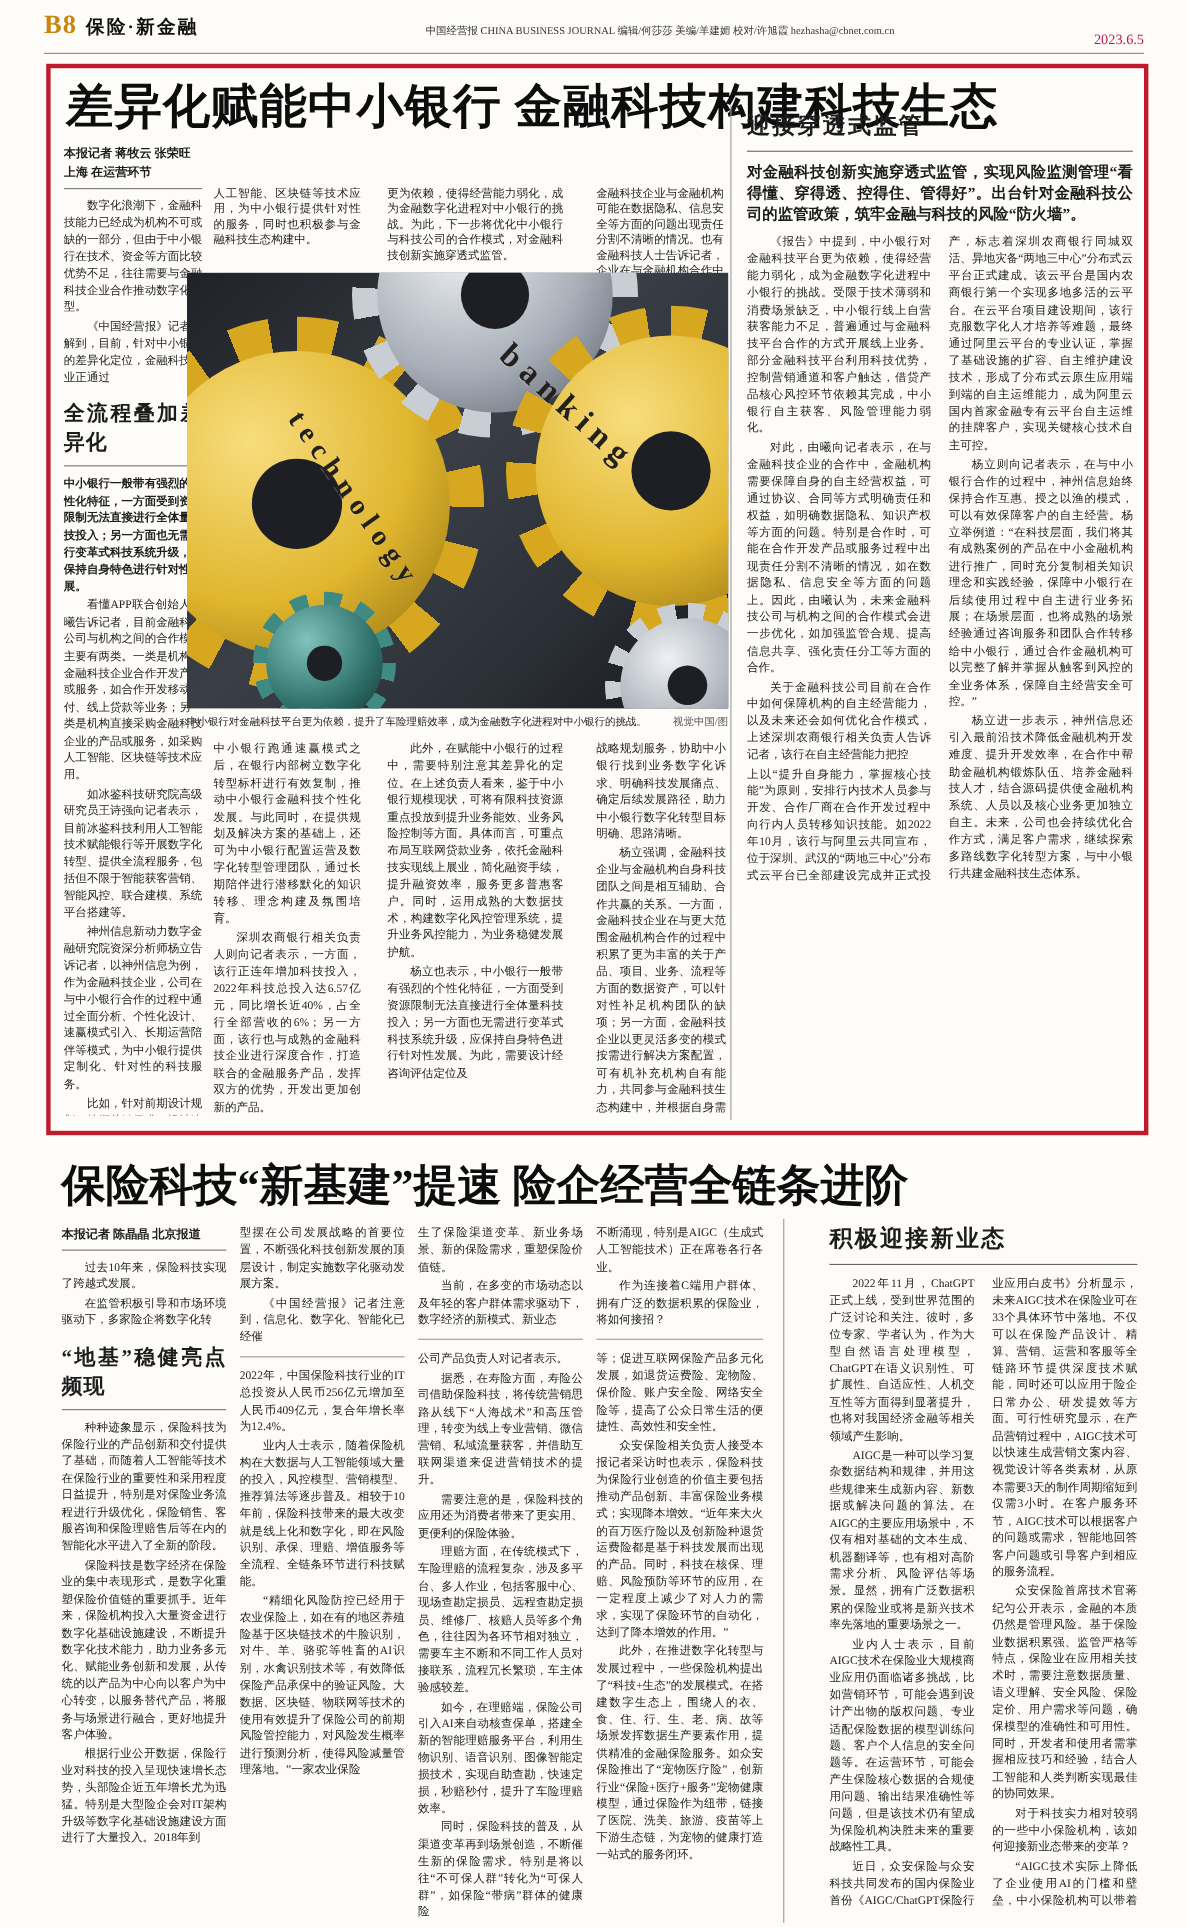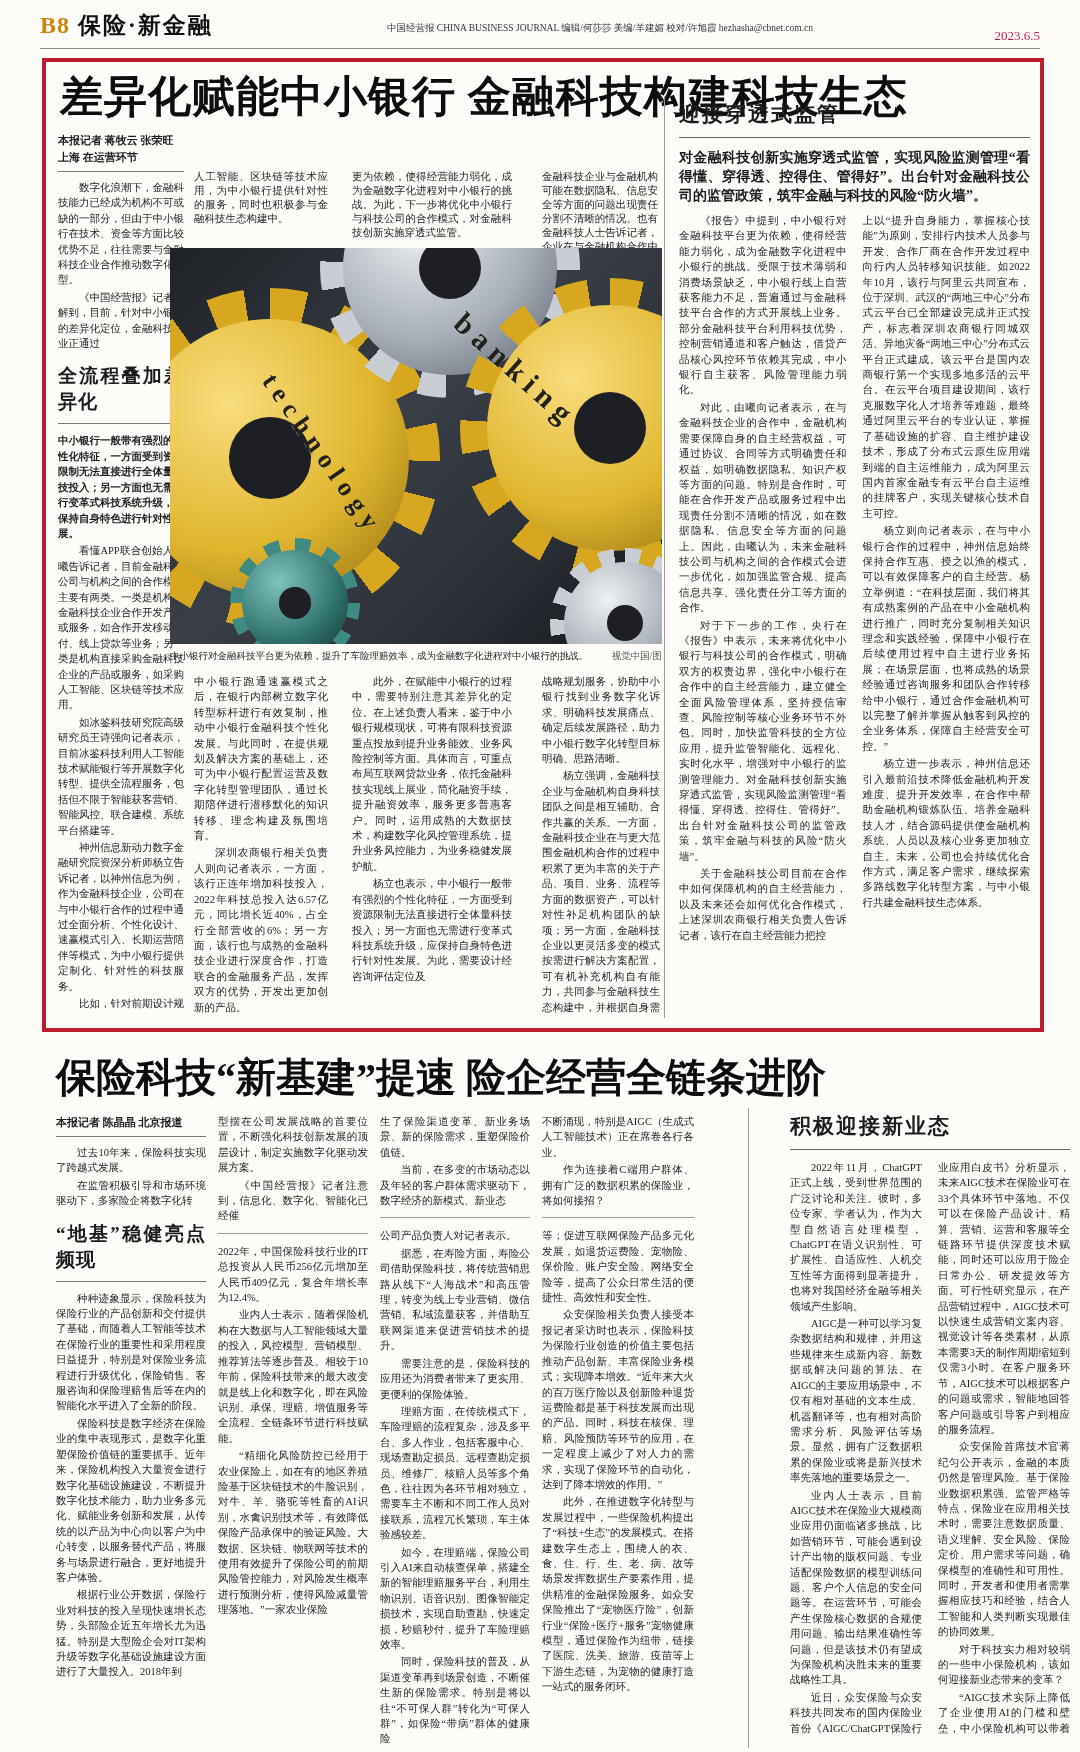--- a/index.html
+++ b/index.html
@@ -2,21 +2,21 @@
 <html><head>
 <meta charset="utf-8">
 <style>
   html,body{margin:0;padding:0;background:#e8e6e1;}
   .page{position:relative;width:1080px;height:1752px;background:#fdfcf9;margin:0 auto;
         font-family:"Liberation Serif","DejaVu Serif",serif;color:#1c1c1c;overflow:hidden;}
   
   .hdr{position:absolute;left:40px;right:40px;top:8px;height:36px;}
   .hdr-left{position:absolute;left:0;top:2px;white-space:nowrap;}
   .pageno{font-size:24px;font-weight:bold;color:#c8860a;letter-spacing:1px;}
-  .secname{font-size:23px;font-weight:bold;color:#111;margin-left:8px;letter-spacing:2px;}
+  .secname{font-size:17px;font-weight:bold;color:#111;margin-left:8px;letter-spacing:2px;}
   .masthead{position:absolute;left:240px;right:120px;top:14px;font-size:9.5px;color:#333;
             text-align:center;white-space:nowrap;overflow:hidden;}
   .issuedate{position:absolute;right:0;top:20px;font-size:13px;color:#be185d;}
   .hdr-rule{position:absolute;left:40px;right:40px;top:48px;border-top:1px solid #8a8a8a;}
   
   .a1box{position:absolute;left:42px;top:58px;width:994px;height:966px;border:4px solid #bf1b2c;background:#fdfcf9;}
   .a1-headline{position:absolute;left:60px;top:68px;width:930px;font-size:43px;font-weight:bold;
                letter-spacing:1px;color:#0d0d0d;white-space:nowrap;}
   .col{position:absolute;overflow:hidden;text-align:justify;}
   .col p{margin:0 0 2px 0;font-size:10.5px;line-height:15.4px;text-indent:2em;}
@@ -145,21 +145,20 @@
     <p class="cont">战略规划服务，协助中小银行找到业务数字化诉求、明确科技发展痛点、确定后续发展路径，助力中小银行数字化转型目标明确、思路清晰。</p>
     <p>杨立强调，金融科技企业与金融机构自身科技团队之间是相互辅助、合作共赢的关系。一方面，金融科技企业在与更大范围金融机构合作的过程中积累了更为丰富的关于产品、项目、业务、流程等方面的数据资产，可以针对性补足机构团队的缺项；另一方面，金融科技企业以更灵活多变的模式按需进行解决方案配置，可有机补充机构自有能力，共同参与金融科技生态构建中，并根据自身需求和特征选择合适的科技能力发展模式。</p>
   </div>
 
   <div class="sbox" style="left:664px;top:96px;width:370px;height:922px;">
     <div class="sbox-title">迎接穿透式监管</div>
     <div class="sbox-deck">对金融科技创新实施穿透式监管，实现风险监测管理“看得懂、穿得透、控得住、管得好”。出台针对金融科技公司的监管政策，筑牢金融与科技的风险“防火墙”。</div>
     <div class="sbody" style="height:780px;">
       <p>《报告》中提到，中小银行对金融科技平台更为依赖，使得经营能力弱化，成为金融数字化进程中小银行的挑战。受限于技术薄弱和消费场景缺乏，中小银行线上自营获客能力不足，普遍通过与金融科技平台合作的方式开展线上业务。部分金融科技平台利用科技优势，控制营销通道和客户触达，借贷产品核心风控环节依赖其完成，中小银行自主获客、风险管理能力弱化。</p>
       <p>对此，由曦向记者表示，在与金融科技企业的合作中，金融机构需要保障自身的自主经营权益，可通过协议、合同等方式明确责任和权益，如明确数据隐私、知识产权等方面的问题。特别是合作时，可能在合作开发产品或服务过程中出现责任分割不清晰的情况，如在数据隐私、信息安全等方面的问题上。因此，由曦认为，未来金融科技公司与机构之间的合作模式会进一步优化，如加强监管合规、提高信息共享、强化责任分工等方面的合作。</p>
-      <p>对于下一步的工作，央行在《报告》中表示，未来将优化中小银行与科技公司的合作模式，明确双方的权责边界，强化中小银行在合作中的自主经营能力，建立健全全面风险管理体系，坚持授信审查、风险控制等核心业务环节不外包。同时，加快监管科技的全方位应用，提升监管智能化、远程化、实时化水平，增强对中小银行的监测管理能力。对金融科技创新实施穿透式监管，实现风险监测管理“看得懂、穿得透、控得住、管得好”。出台针对金融科技公司的监管政策，筑牢金融与科技的风险“防火墙”。</p>
       <p>关于金融科技公司目前在合作中如何保障机构的自主经营能力，以及未来还会如何优化合作模式，上述深圳农商银行相关负责人告诉记者，该行在自主经营能力把控</p>
       <p class="cont">上以“提升自身能力，掌握核心技能”为原则，安排行内技术人员参与开发、合作厂商在合作开发过程中向行内人员转移知识技能。如2022年10月，该行与阿里云共同宣布，位于深圳、武汉的“两地三中心”分布式云平台已全部建设完成并正式投产，标志着深圳农商银行同城双活、异地灾备“两地三中心”分布式云平台正式建成。该云平台是国内农商银行第一个实现多地多活的云平台。在云平台项目建设期间，该行克服数字化人才培养等难题，最终通过阿里云平台的专业认证，掌握了基础设施的扩容、自主维护建设技术，形成了分布式云原生应用端到端的自主运维能力，成为阿里云国内首家金融专有云平台自主运维的挂牌客户，实现关键核心技术自主可控。</p>
       <p>杨立则向记者表示，在与中小银行合作的过程中，神州信息始终保持合作互惠、授之以渔的模式，可以有效保障客户的自主经营。杨立举例道：“在科技层面，我们将其有成熟案例的产品在中小金融机构进行推广，同时充分复制相关知识理念和实践经验，保障中小银行在后续使用过程中自主进行业务拓展；在场景层面，也将成熟的场景经验通过咨询服务和团队合作转移给中小银行，通过合作金融机构可以完整了解并掌握从触客到风控的全业务体系，保障自主经营安全可控。”</p>
       <p>杨立进一步表示，神州信息还引入最前沿技术降低金融机构开发难度、提升开发效率，在合作中帮助金融机构锻炼队伍、培养金融科技人才，结合源码提供使金融机构系统、人员以及核心业务更加独立自主。未来，公司也会持续优化合作方式，满足客户需求，继续探索多路线数字化转型方案，与中小银行共建金融科技生态体系。</p>
     </div>
   </div>
 
   <div class="a2-headline">保险科技“新基建”提速  险企经营全链条进阶</div>
 
   <div class="col" style="left:56px;top:1114px;width:150px;height:632px;">
@@ -198,21 +197,21 @@
   <div class="col" style="left:542px;top:1114px;width:152px;height:632px;">
     <p class="cont">不断涌现，特别是AIGC（生成式人工智能技术）正在席卷各行各业。</p>
     <p>作为连接着C端用户群体、拥有广泛的数据积累的保险业，将如何接招？</p>
     <div class="bodydiv">
       <p class="cont">等；促进互联网保险产品多元化发展，如退货运费险、宠物险、保价险、账户安全险、网络安全险等，提高了公众日常生活的便捷性、高效性和安全性。</p>
       <p>众安保险相关负责人接受本报记者采访时也表示，保险科技为保险行业创造的价值主要包括推动产品创新、丰富保险业务模式；实现降本增效。“近年来大火的百万医疗险以及创新险种退货运费险都是基于科技发展而出现的产品。同时，科技在核保、理赔、风险预防等环节的应用，在一定程度上减少了对人力的需求，实现了保险环节的自动化，达到了降本增效的作用。”</p>
       <p>此外，在推进数字化转型与发展过程中，一些保险机构提出了“科技+生态”的发展模式。在搭建数字生态上，围绕人的衣、食、住、行、生、老、病、故等场景发挥数据生产要素作用，提供精准的金融保险服务。如众安保险推出了“宠物医疗险”，创新行业“保险+医疗+服务”宠物健康模型，通过保险作为纽带，链接了医院、洗美、旅游、疫苗等上下游生态链，为宠物的健康打造一站式的服务闭环。</p>
     </div>
   </div>
 
-  <div class="sbox" style="left:748px;top:1108px;width:326px;height:640px;padding-left:41px;">
+  <div class="sbox" style="left:712px;top:1108px;width:326px;height:640px;padding-left:41px;">
     <div class="sbox-title">积极迎接新业态</div>
     <div class="sbody" style="height:578px;margin-top:10px;">
       <p>2022年11月，ChatGPT正式上线，受到世界范围的广泛讨论和关注。彼时，多位专家、学者认为，作为大型自然语言处理模型，ChatGPT在语义识别性、可扩展性、自适应性、人机交互性等方面得到显著提升，也将对我国经济金融等相关领域产生影响。</p>
       <p>AIGC是一种可以学习复杂数据结构和规律，并用这些规律来生成新内容、新数据或解决问题的算法。在AIGC的主要应用场景中，不仅有相对基础的文本生成、机器翻译等，也有相对高阶需求分析、风险评估等场景。显然，拥有广泛数据积累的保险业或将是新兴技术率先落地的重要场景之一。</p>
       <p>业内人士表示，目前AIGC技术在保险业大规模商业应用仍面临诸多挑战，比如营销环节，可能会遇到设计产出物的版权问题、专业适配保险数据的模型训练问题、客户个人信息的安全问题等。在运营环节，可能会产生保险核心数据的合规使用问题、输出结果准确性等问题，但是该技术仍有望成为保险机构决胜未来的重要战略性工具。</p>
       <p>近日，众安保险与众安科技共同发布的国内保险业首份《AIGC/ChatGPT保险行业应用白皮书》分析显示，未来AIGC技术在保险业可在33个具体环节中落地。不仅可以在保险产品设计、精算、营销、运营和客服等全链路环节提供深度技术赋能，同时还可以应用于险企日常办公、研发提效等方面。可行性研究显示，在产品营销过程中，AIGC技术可以快速生成营销文案内容、视觉设计等各类素材，从原本需要3天的制作周期缩短到仅需3小时。在客户服务环节，AIGC技术可以根据客户的问题或需求，智能地回答客户问题或引导客户到相应的服务流程。</p>
       <p>众安保险首席技术官蒋纪匀公开表示，金融的本质仍然是管理风险。基于保险业数据积累强、监管严格等特点，保险业在应用相关技术时，需要注意数据质量、语义理解、安全风险、保险定价、用户需求等问题，确保模型的准确性和可用性。同时，开发者和使用者需掌握相应技巧和经验，结合人工智能和人类判断实现最佳的协同效果。</p>
       <p>对于科技实力相对较弱的一些中小保险机构，该如何迎接新业态带来的变革？</p>
       <p>“AIGC技术实际上降低了企业使用AI的门槛和壁垒，中小保险机构可以带着具体问题，使用行业当中或者说市场当中已有的成熟方案去推进落地。首先，中小保险机构需要注意场景驱动，带着明确需要解决的问题去使用技术，而不是泛泛的去使用，这样会拉长技术开发和使用的战线，甚至无法利用大语言模型优势，也不一定能解决自身问题。其次，科技实力不够的中小保险机构最好不要从‘0到1’去搭建或者调整这些大语言模型，可以在应用当中，考虑使用市场上成熟的工具和方案，这样可以避免投入过大，成本过高。”众安保险相关负责人表示。</p>
     </div>

